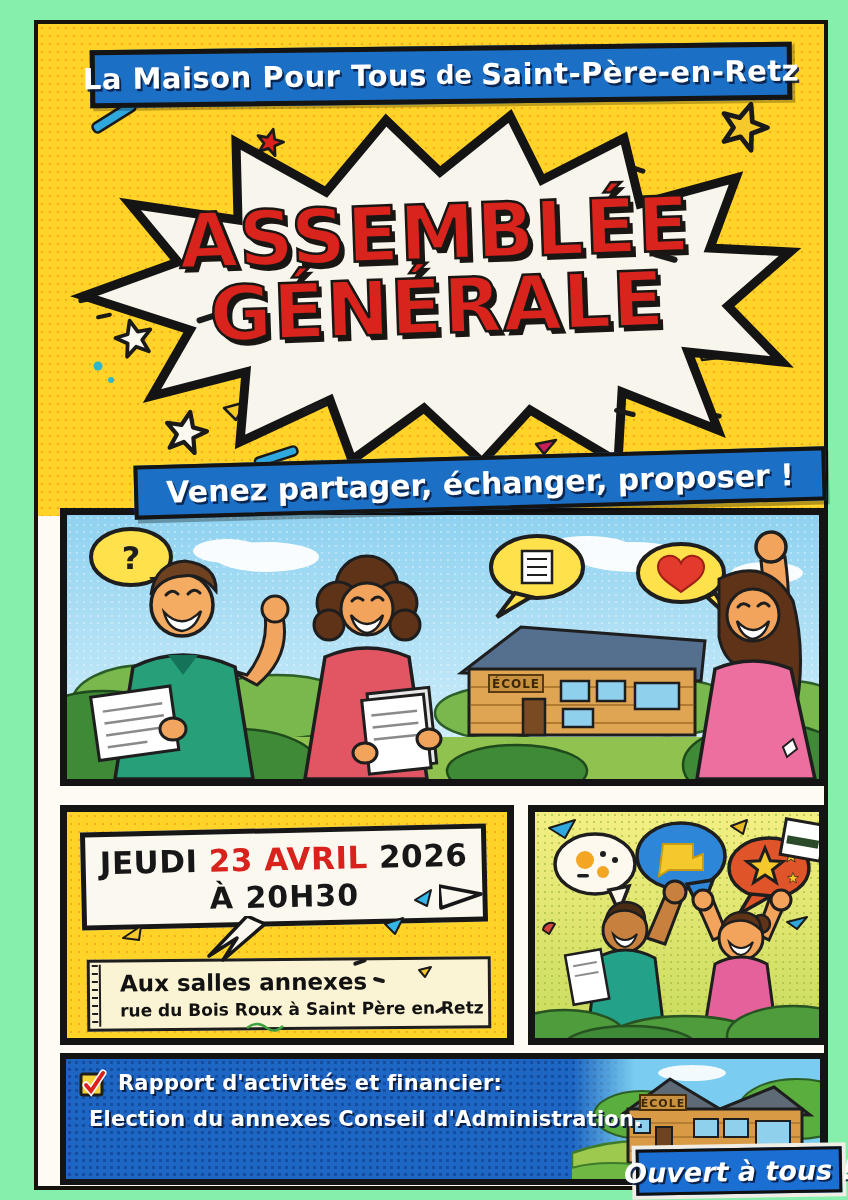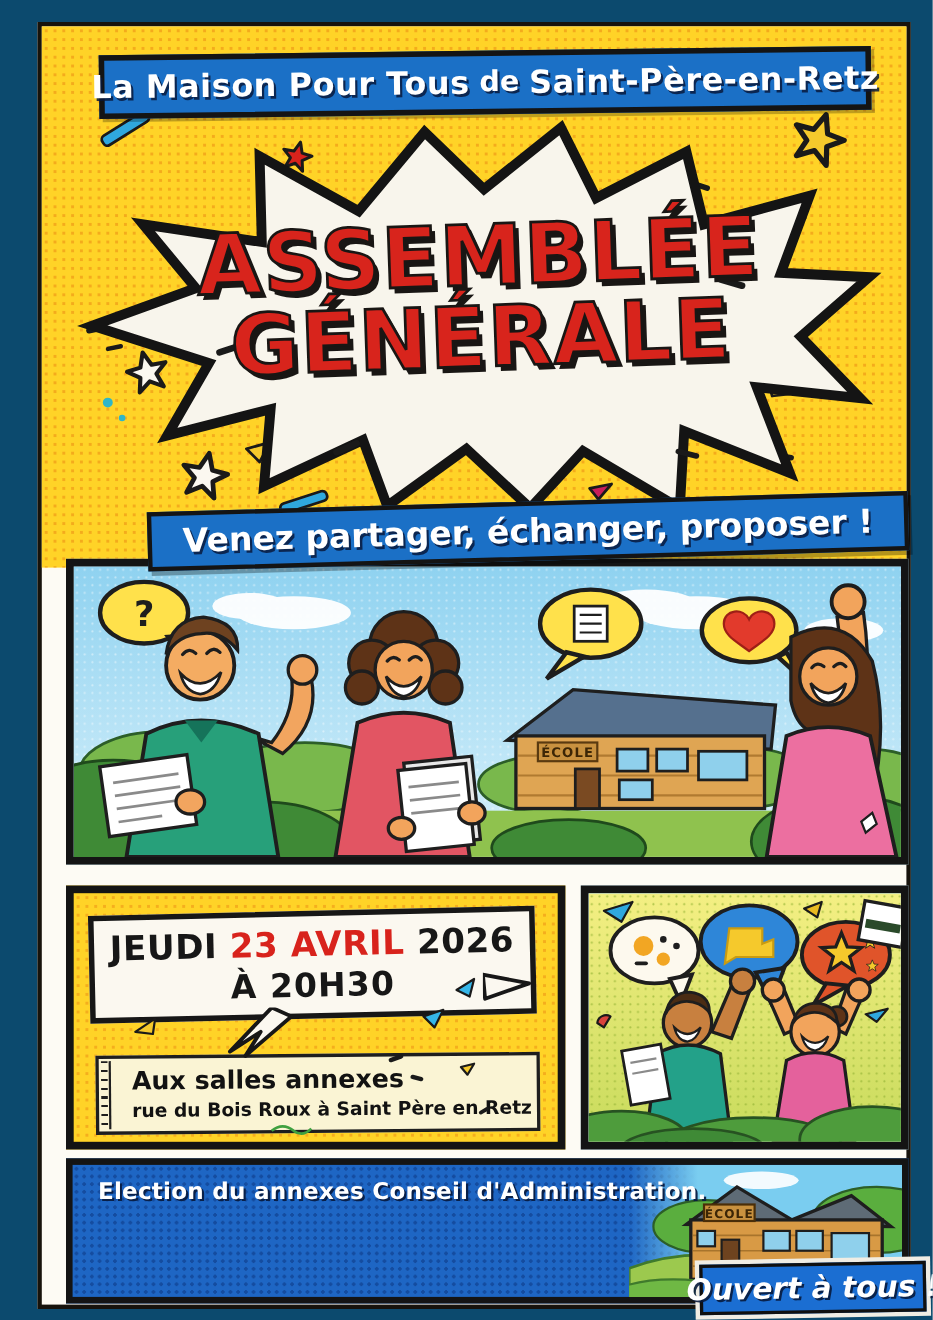--- a/index.html
+++ b/index.html
@@ -1,18 +1,18 @@
 <!DOCTYPE html>
 <html lang="fr"><head>
 <meta charset="utf-8">
 <style>
   * { margin:0; padding:0; box-sizing:border-box; }
   html,body { width:848px; height:1200px; background:#f4f2ee; overflow:hidden;
               font-family:"DejaVu Sans","Liberation Sans",sans-serif; }
-  .page { position:relative; width:848px; height:1200px; background:#0c4a6e; }
+  .page { position:relative; width:848px; height:1200px; background:#86efac; }
 
   
   .poster { position:absolute; left:34px; top:20px; width:794px; height:1170px;
             background:#fdfbf4; border:4px solid #17130c; }
   .top-yellow { position:absolute; left:0; top:0; width:100%; height:492px;
             background-color:#FFD327;
             background-image:radial-gradient(circle, rgba(238,150,22,.65) 1.3px, transparent 1.5px);
             background-size:8px 8px; }
 
   
@@ -444,20 +444,28 @@
         <ellipse cx="40" cy="122" rx="56" ry="16" fill="#6FB844" stroke="#3F7A2C" stroke-width="2"></ellipse>
       </svg>
 
       <div class="agenda-list">
         <div class="agenda-row">
           <svg width="29" height="29" viewBox="0 0 29 29">
             <rect x="3" y="5" width="21" height="21" rx="2" fill="#F5D338" stroke="#1e1e1e" stroke-width="3"></rect>
             <path d="M8,16 L13,22 L25,4" fill="none" stroke="#ffffff" stroke-width="7" stroke-linecap="round"></path>
             <path d="M8,16 L13,22 L25,4" fill="none" stroke="#D8231C" stroke-width="4" stroke-linecap="round"></path>
           </svg>
+          <span class="label">Rapport d'activités et financier:</span>
+        </div>
+        <div class="agenda-row">
+          <svg width="29" height="29" viewBox="0 0 29 29">
+            <rect x="3" y="5" width="21" height="21" rx="2" fill="#F5D338" stroke="#1e1e1e" stroke-width="3"></rect>
+            <path d="M8,16 L13,22 L25,4" fill="none" stroke="#ffffff" stroke-width="7" stroke-linecap="round"></path>
+            <path d="M8,16 L13,22 L25,4" fill="none" stroke="#D8231C" stroke-width="4" stroke-linecap="round"></path>
+          </svg>
           <span class="label">Election du annexes Conseil d'Administration.</span>
         </div>
       </div>
     </div>
 
     <div class="badge">
       <span>Ouvert à tous !</span>
     </div>
 
   </div>

